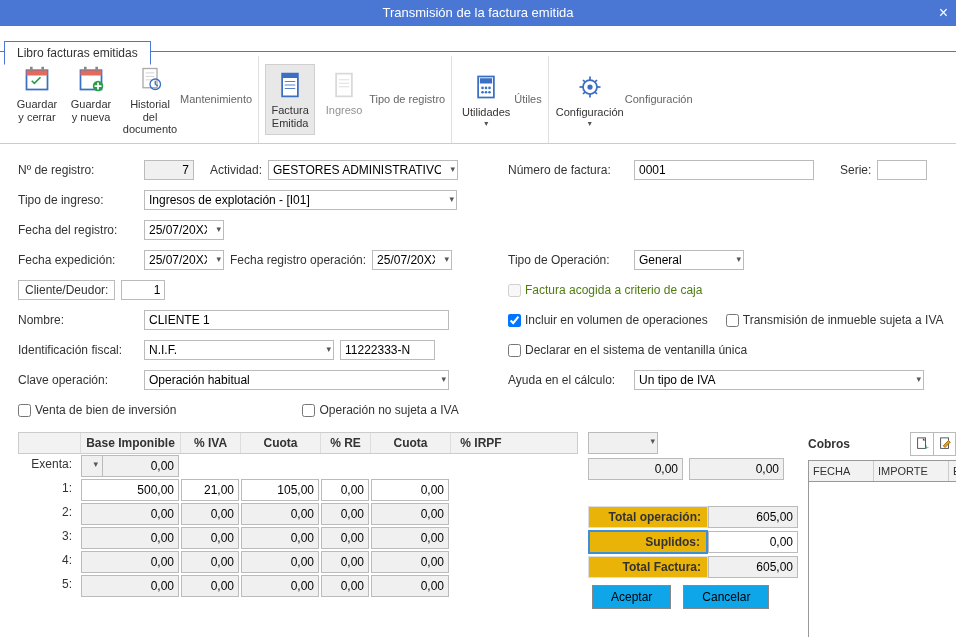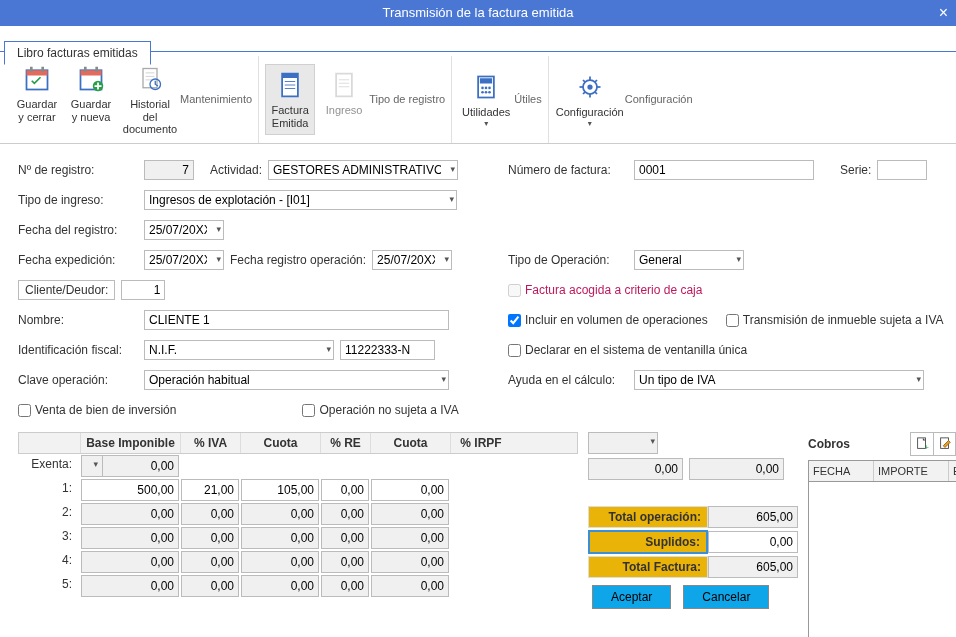--- a/index.html
+++ b/index.html
@@ -234,21 +234,21 @@
     <span class="combo"><input type="text" style="width: 110px;" value="General"><span class="caret">▾</span></span>
   </div>
 
   <div class="row">
     <span style="border:1px solid #bbb; padding:2px 6px; background:#fff; cursor:pointer">Cliente/Deudor:</span>
     <input type="text" class="num" style="width: 44px;" value="1">
   </div>
 
   <div class="row chk-row">
     <input type="checkbox" disabled="" style="">
-    <span style="color:#be185d">Factura acogida a criterio de caja</span>
+    <span style="color:#4d7c0f">Factura acogida a criterio de caja</span>
   </div>
 
   <div class="row">
     <span class="lbl">Nombre:</span>
     <input type="text" style="width: 305px;" value="CLIENTE 1">
   </div>
 
   <div class="row">
     <span class="chk-row">
         <input type="checkbox" checked="" style="">

